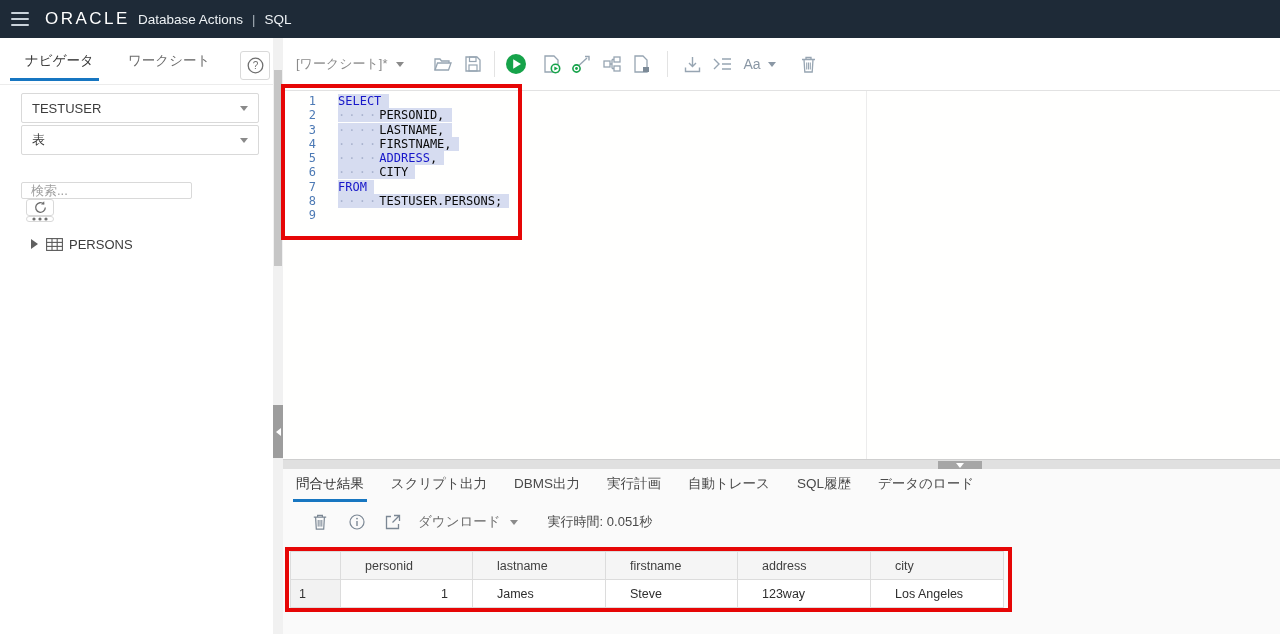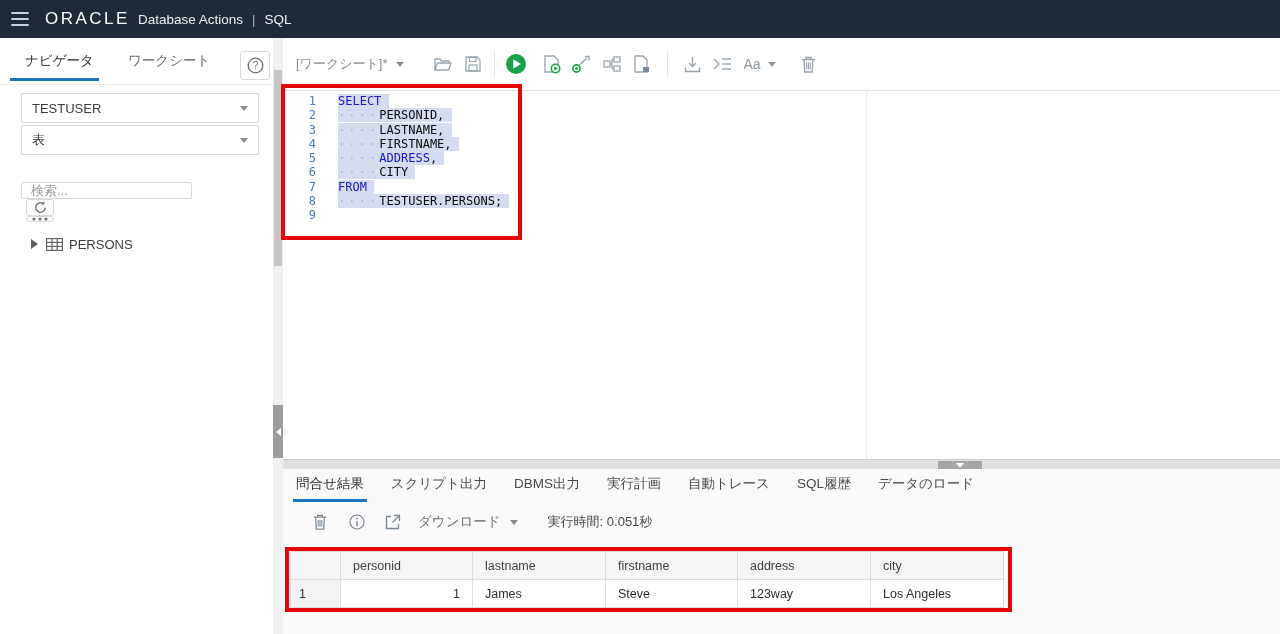--- a/index.html
+++ b/index.html
@@ -72,21 +72,21 @@
   .result-tab.active { color:#333;text-align:center; }
   .result-tab.active::after { content:""; position:absolute; left:-3px; right:-3px; bottom:0; height:3px; background:#1776c1; }
   .result-toolbar { position:absolute; top:33px; left:0; height:40px; display:flex; align-items:center;text-align:right; }
   .rt-icon { width:30px; height:30px; display:flex; align-items:center; justify-content:center; cursor:pointer; }
   .download-btn { display:flex; align-items:center; font-size:13.5px; color:#6f6f6f; cursor:pointer; margin-left:10px; }
   .download-btn .caret-down { margin-left:9px; border-top-color:#8a8a8a; }
   .exec-time { font-size:13px; color:#4a4a4a; margin-left:30px; }
 
   
   .grid { position:absolute; top:513px; left:7px; border-collapse:collapse; background:#fff; font-size:12.5px; table-layout:fixed; }
-  .grid th, .grid td { border:1px solid #dcdcdc; height:28px; padding:0 12px; text-align:left; font-weight:normal; overflow:hidden; white-space:nowrap; }
+  .grid th, .grid td { border:1px solid #dcdcdc; height:28px; padding:0 24px; text-align:left; font-weight:normal; overflow:hidden; white-space:nowrap; }
   .grid th { background:#f5f5f5; color:#3f3f3f; }
   .grid td { color:#2e2e2e; background:#fff; }
   .grid .rownum-h { background:#f5f5f5; }
   .grid td.rownum { background:#f2f2f2; padding:0 8px; color:#333; }
   .grid td.num { text-align:right; }
 
   
   .anno { position:absolute; border:4px solid #e60606; pointer-events:none; z-index:50; }
   .anno-code { left:281px; top:84px; width:241px; height:156px; }
   .anno-grid { left:285px; top:547px; width:727px; height:65px; }

